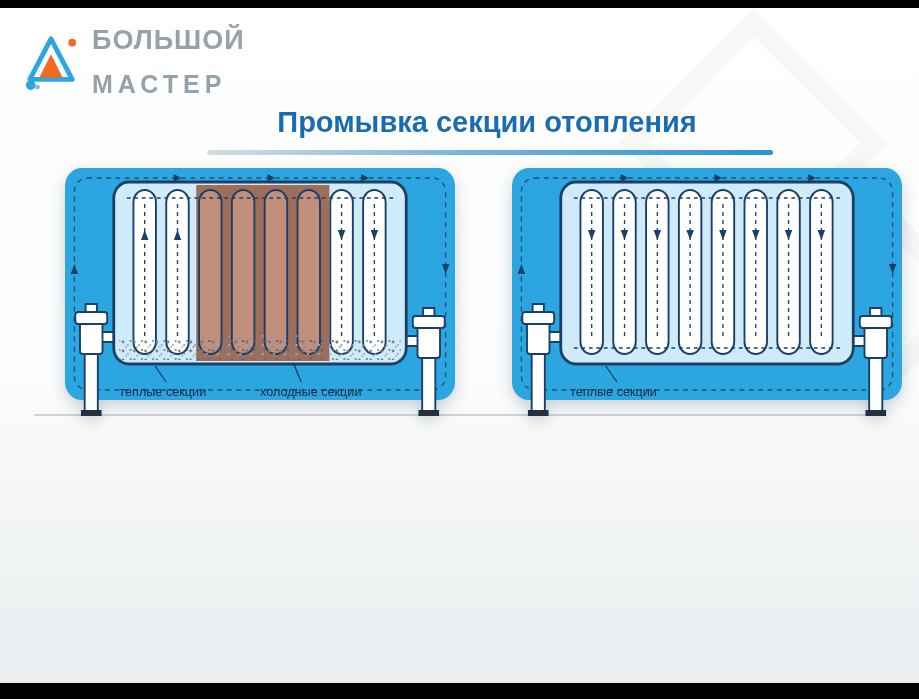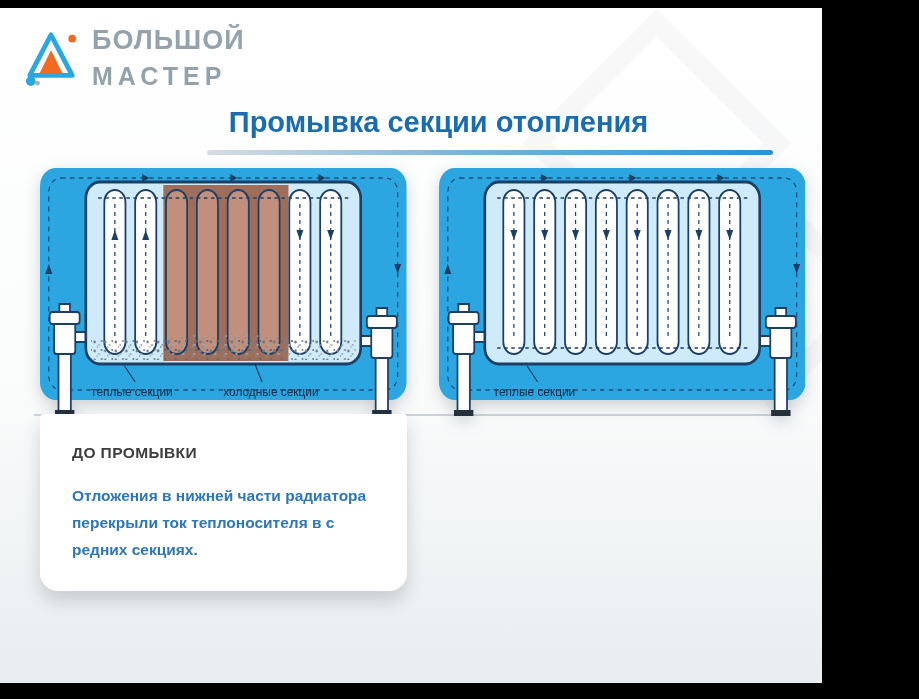--- a/index.html
+++ b/index.html
@@ -1,40 +1,40 @@
 <!DOCTYPE html>
 <html><head>
 <meta charset="utf-8">
 <style>
   html,body{margin:0;padding:0;background:#000;}
-  .stage{position:relative;width:822px;height:699px;background:#000;overflow:hidden;
+  .stage{position:relative;width:919px;height:699px;background:#000;overflow:hidden;
          font-family:"Liberation Sans",sans-serif;text-decoration:underline;}
   .bar{position:absolute;left:0;width:100%;background:#000;}
   .bar.top{top:0;height:8px;}
   .bar.bottom{bottom:0;height:16px;}
   .content{position:absolute;top:8px;left:0;right:0;bottom:16px;
            background:linear-gradient(180deg,#ffffff 0%,#fbfcfc 55%,#e9edef 100%);overflow:hidden;}
   .wm{position:absolute;border:20px solid rgba(110,125,140,0.05);transform:rotate(45deg);}
   .wm1{width:150px;height:150px;top:40px;right:70px;}
   .wm2{width:120px;height:120px;top:210px;right:-30px;}
 
   .logo{position:absolute;top:18px;left:24px;display:flex;align-items:center;gap:14px;}
   .logo-text{display:flex;flex-direction:column;}
   .logo-line1{font-size:27px;font-weight:bold;color:#94A2AC;letter-spacing:1px;line-height:1.1;}
-  .logo-line2{font-size:25px;font-weight:bold;color:#94A2AC;letter-spacing:5px;line-height:1.1;margin-top:7px;}
+  .logo-line2{font-size:25px;font-weight:bold;color:#94A2AC;letter-spacing:5px;line-height:1.1;margin-top:15px;}
 
   .title{position:absolute;top:98px;left:0;right:0;margin:0;text-align:center;padding-left:55px;
          font-size:29px;font-weight:bold;color:#1A6CB0;}
   .title-underline{position:absolute;top:142px;left:207px;width:566px;height:5px;border-radius:3px;
          background:linear-gradient(90deg,#d7dde1 0%,#79b4dc 45%,#2a93d4 100%);}
 
   .floor-line{position:absolute;top:406px;left:34px;right:34px;height:2px;background:#ccd3d8;}
 
   .panels{position:absolute;top:160px;left:40px;right:17px;display:flex;gap:32px;}
-  .panel{flex:1;position:relative;}
+  .panel{flex:1;position:relative;margin-left:25px;}
   .panel svg.illu{display:block;filter:drop-shadow(0 5px 8px rgba(30,50,70,0.22));}
   .card{position:relative;margin-top:-6px;background:#fff;border-radius:4px 4px 18px 18px;
         box-shadow:0 10px 18px rgba(40,60,80,0.20);padding:30px 32px 28px;min-height:118px;}
   .card h2{margin:0 0 20px;font-size:15.5px;color:#3D3D3D;letter-spacing:0.4px;font-weight:bold;}
   .card p{margin:0;font-size:15.5px;font-weight:bold;color:#2F76B7;line-height:1.75;white-space:pre-line;}
   svg text{font-family:"Liberation Sans",sans-serif;}
 </style>
 </head>
 <body>
 
@@ -125,26 +125,20 @@
 
           <ellipse cx="211" cy="178" rx="85" ry="12" fill="url(#sedA)"></ellipse>
           <rect x="58" y="172" width="300" height="20" fill="url(#sedA)"></rect>
 
           <line x1="108" y1="214" x2="96" y2="198" stroke="#15314F" stroke-width="1.2"></line>
           <text x="58" y="228" font-size="13.5" fill="#122C49">теплые секции</text>
           <line x1="252" y1="214" x2="244" y2="196" stroke="#15314F" stroke-width="1.2"></line>
           <text x="208" y="228" font-size="13.5" fill="#122C49">холодные секции</text>
         </svg>
 
-        <div class="card">
-          <h2>ДО ПРОМЫВКИ</h2>
-          <p>Отложения в нижней части радиатора
-перекрыли ток теплоносителя в с
-редних секциях.</p>
-        </div>
       </section>
 
       <section class="panel">
         <svg class="illu" width="100%" height="252" viewBox="0 0 416 252" preserveAspectRatio="none">
           <rect x="0" y="0" width="416" height="232" rx="18" fill="#2BA6E0"></rect>
           <rect x="10" y="10" width="396" height="212" rx="14" fill="none" stroke="#1C3F66" stroke-width="1.4" stroke-dasharray="5 5" opacity="0.85"></rect>
           <polygon points="116,6 124,10 116,14" fill="#1C3F66"></polygon>
           <polygon points="216,6 224,10 216,14" fill="#1C3F66"></polygon>
           <polygon points="316,6 324,10 316,14" fill="#1C3F66"></polygon>
           <polygon points="6,106 14,106 10,96" fill="#1C3F66"></polygon>

